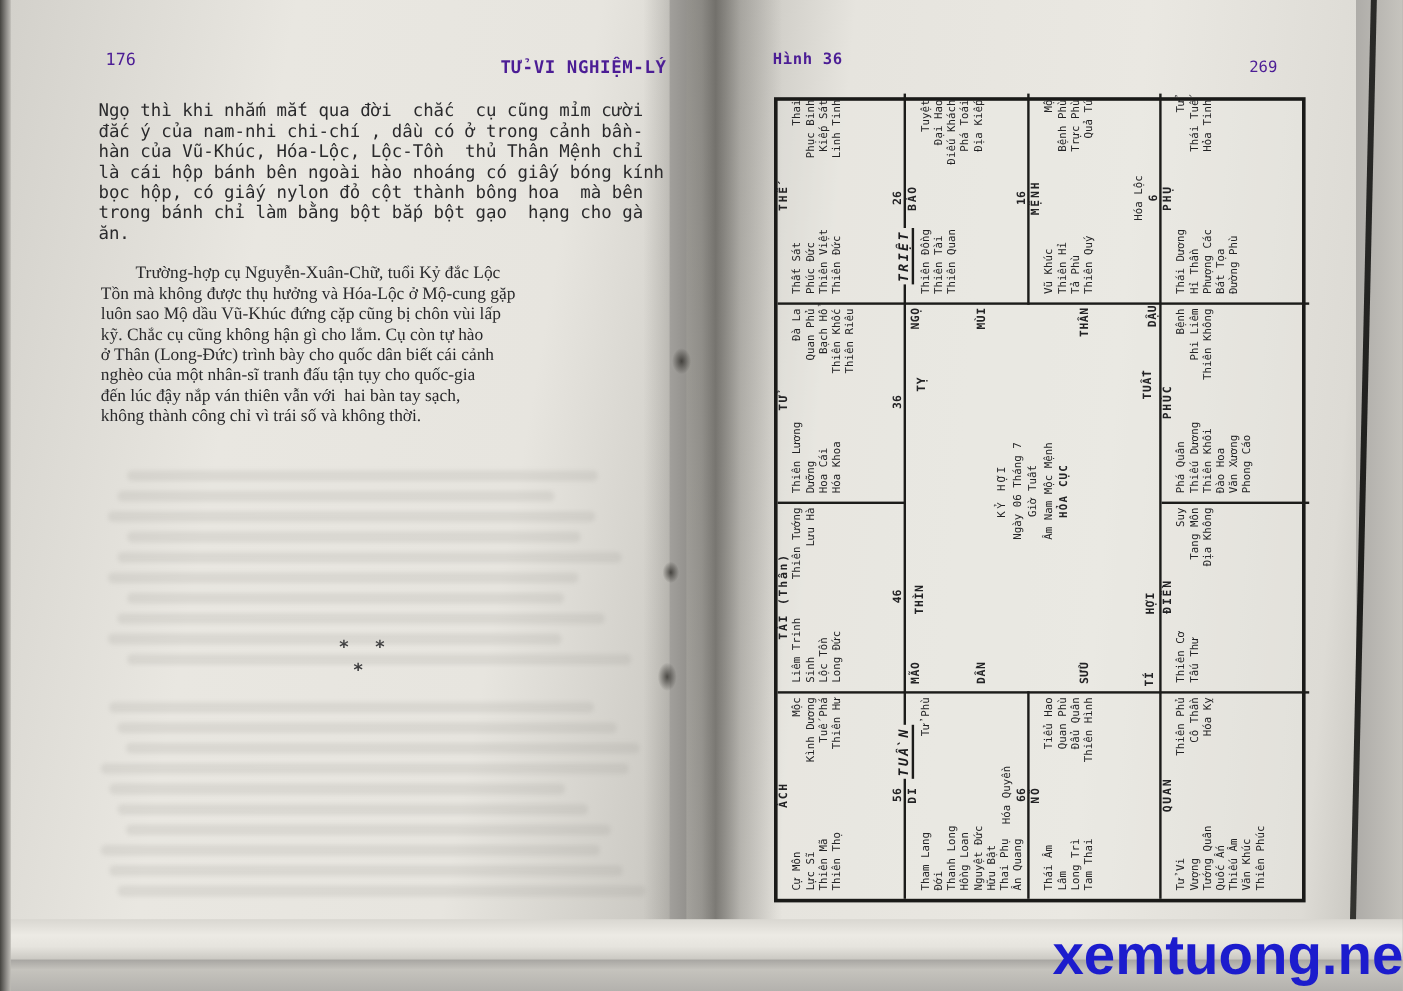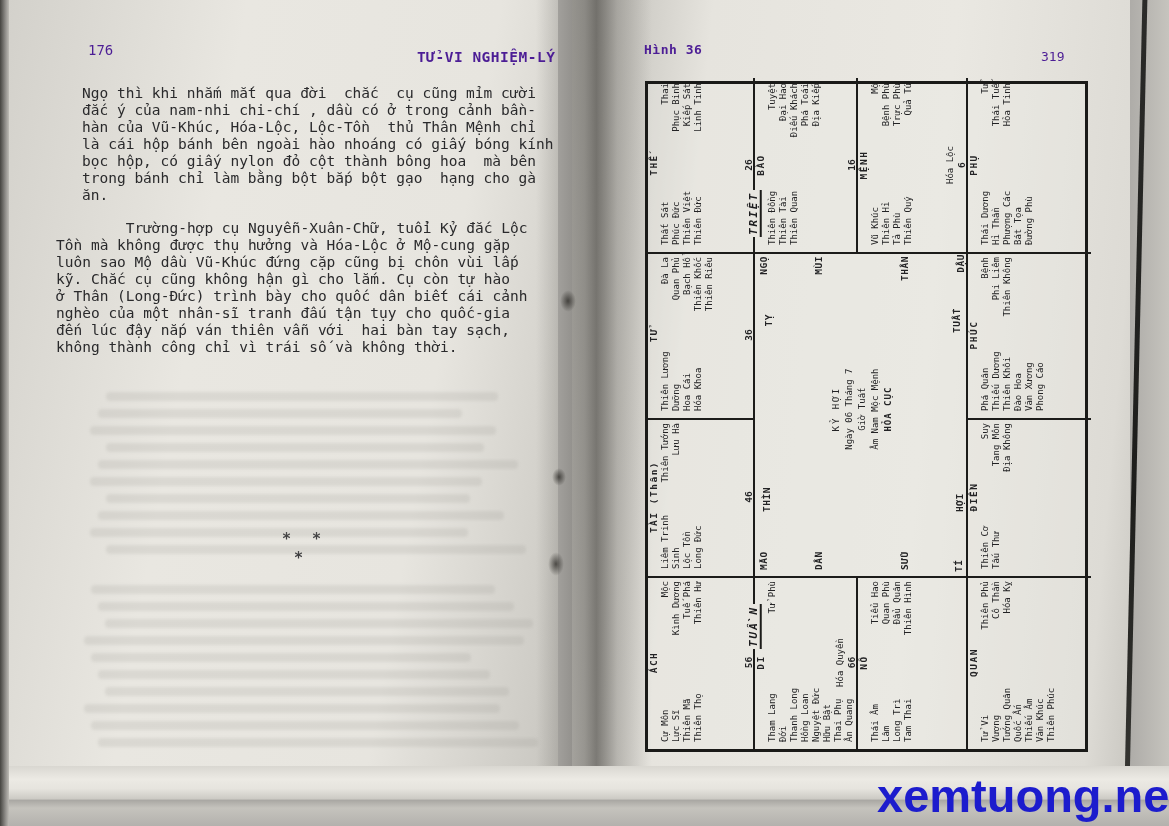--- a/index.html
+++ b/index.html
@@ -57,21 +57,21 @@
   <div class="abs ink pgnum" style="left:88px;top:42px;">176</div>
   <div class="abs ink" id="running-head" style="left:375px;top:49px;margin-left:42px;">TỬ-VI NGHIỆM-LÝ</div>
 
   <div class="abs para" id="para1" style="left:82px;top:85px;width:494px;">Ngọ thì khi nhắm mắt qua đời  chắc  cụ cũng mỉm cười
 đắc ý của nam-nhi chi-chí , dầu có ở trong cảnh bần-
 hàn của Vũ-Khúc, Hóa-Lộc, Lộc-Tồn  thủ Thân Mệnh chỉ
 là cái hộp bánh bên ngoài hào nhoáng có giấy bóng kính
 bọc hộp, có giấy nylon đỏ cột thành bông hoa  mà bên
 trong bánh chỉ làm bằng bột bắp bột gạo  hạng cho gà
 ăn.</div>
-  <div class="abs para" id="para2" style="left:56px;top:220px;width:504px;">        Trường-hợp cụ Nguyễn-Xuân-Chữ, tuổi Kỷ đắc Lộc
+  <div class="abs para" id="para2" style="left:84px;top:220px;width:504px;font-family:Liberation Serif, serif;">        Trường-hợp cụ Nguyễn-Xuân-Chữ, tuổi Kỷ đắc Lộc
 Tồn mà không được thụ hưởng và Hóa-Lộc ở Mộ-cung gặp
 luôn sao Mộ dầu Vũ-Khúc đứng cặp cũng bị chôn vùi lấp
 kỹ. Chắc cụ cũng không hận gì cho lắm. Cụ còn tự hào
 ở Thân (Long-Đức) trình bày cho quốc dân biết cái cảnh
 nghèo của một nhân-sĩ tranh đấu tận tụy cho quốc-gia
 đến lúc đậy nắp ván thiên vẫn với  hai bàn tay sạch,
 không thành công chỉ vì trái số và không thời.</div>
 
   <div class="abs sep" style="left:282px;top:530px;">* *</div>
   <div class="abs sep" style="left:294px;top:549px;">*</div>
@@ -93,21 +93,21 @@
       <div class="ghost" style="left: 84px; top: 636px; width: 440px;"></div>
       <div class="ghost" style="left: 91px; top: 653px; width: 380px;"></div>
       <div class="ghost" style="left: 98px; top: 670px; width: 392px;"></div>
       <div class="ghost" style="left: 105px; top: 687px; width: 404px;"></div>
       <div class="ghost" style="left: 84px; top: 704px; width: 416px;"></div>
       <div class="ghost" style="left: 91px; top: 721px; width: 428px;"></div>
       <div class="ghost" style="left: 98px; top: 738px; width: 440px;"></div>
     </div>
 
   <div class="abs ink" id="fig-label" style="left:644px;top:42px;">Hình 36</div>
-  <div class="abs ink pgnum" style="left:1041px;top:49px;font-size:13px;">319</div>
+  <div class="abs ink pgnum" style="left:1041px;top:49px;font-size:13px;">269</div>
 
   <div id="chart-outer">
     <div id="chart-inner">
 
       <div class="gline" style="left:171px;top:0;width:2px;height:443px;"></div>
       <div class="gline" style="left:329px;top:0;width:2px;height:107px;"></div>
       <div class="gline" style="left:329px;top:320px;width:2px;height:123px;"></div>
       <div class="gline" style="left:495px;top:0;width:2px;height:443px;"></div>
       <div class="gline" style="left:0;top:105px;width:671px;height:2px;"></div>
       <div class="gline" style="left:0;top:208px;width:173px;height:2px;"></div>

